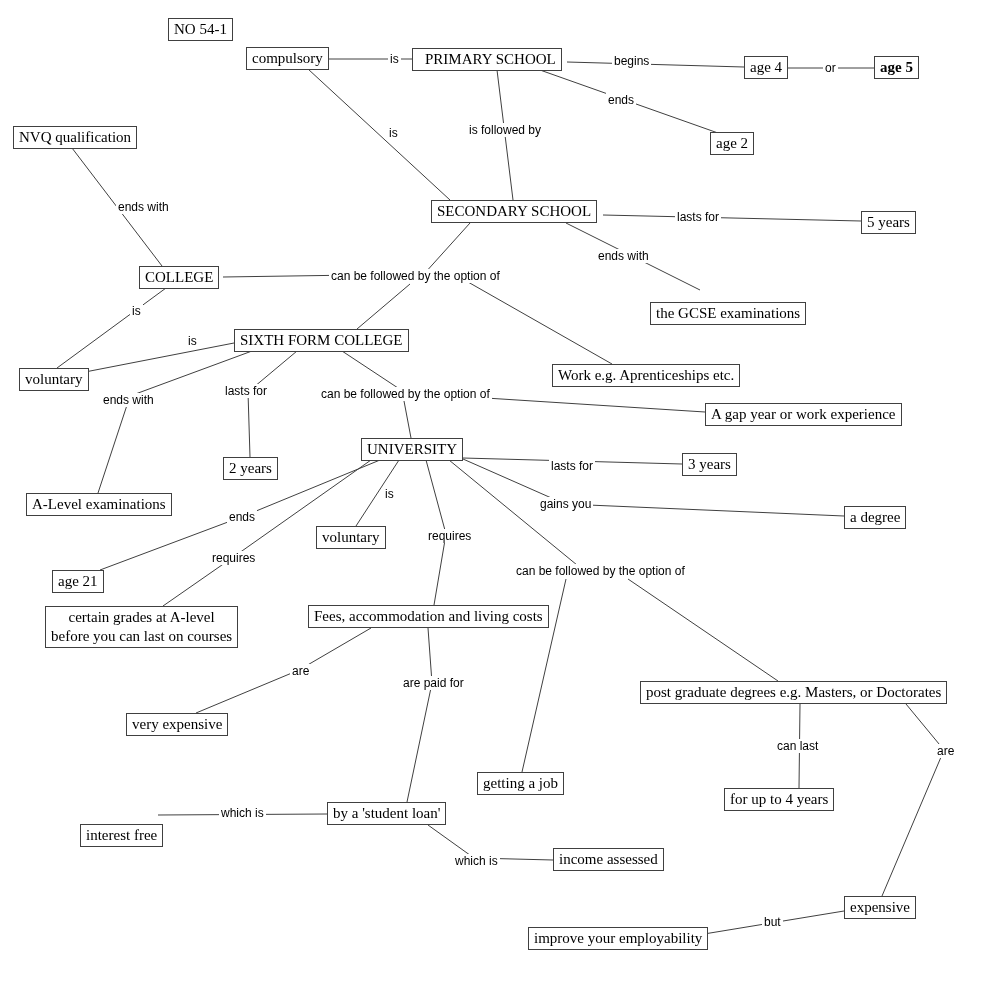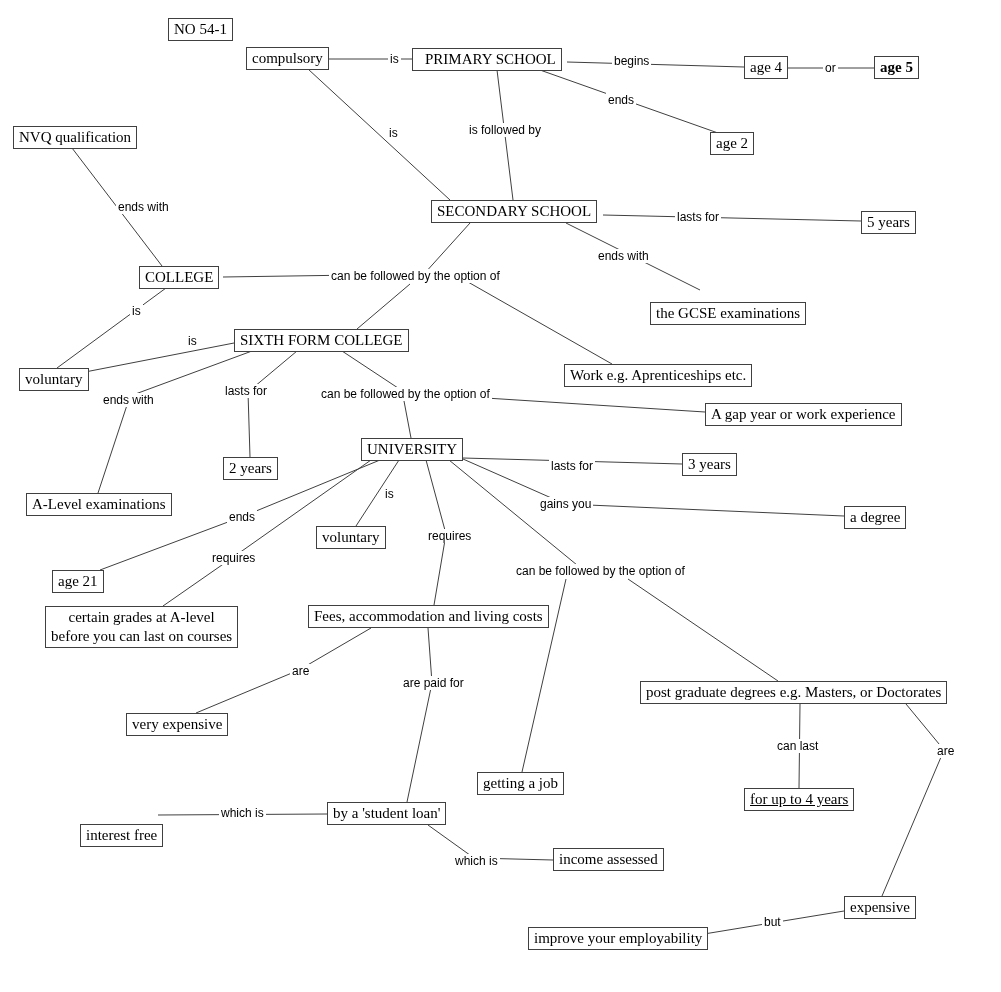--- a/index.html
+++ b/index.html
@@ -87,36 +87,36 @@
       <div class="node" style="left: 744px; top: 56px;">age 4</div>
       <div class="node" style="left: 874px; top: 56px; font-weight: bold;">age 5</div>
       <div class="node" style="left: 710px; top: 132px;">age 2</div>
       <div class="node" style="left: 13px; top: 126px;">NVQ qualification</div>
       <div class="node" style="left: 431px; top: 200px;">SECONDARY SCHOOL</div>
       <div class="node" style="left: 861px; top: 211px;">5 years</div>
       <div class="node" style="left: 650px; top: 290px; margin-top: 12px;">the GCSE examinations</div>
       <div class="node" style="left: 139px; top: 266px;">COLLEGE</div>
       <div class="node" style="left: 234px; top: 329px;">SIXTH FORM COLLEGE</div>
       <div class="node" style="left: 19px; top: 368px;">voluntary</div>
-      <div class="node" style="left: 552px; top: 364px; margin-left: 12px;">Work e.g. Aprenticeships etc.</div>
+      <div class="node" style="left: 552px; top: 364px;">Work e.g. Aprenticeships etc.</div>
       <div class="node" style="left: 705px; top: 403px;">A gap year or work experience</div>
       <div class="node" style="left: 223px; top: 457px;">2 years</div>
       <div class="node" style="left: 361px; top: 438px;">UNIVERSITY</div>
       <div class="node" style="left: 682px; top: 453px;">3 years</div>
       <div class="node" style="left: 844px; top: 506px;">a degree</div>
       <div class="node" style="left: 316px; top: 526px;">voluntary</div>
       <div class="node" style="left: 26px; top: 493px;">A-Level examinations</div>
       <div class="node" style="left: 52px; top: 570px;">age 21</div>
       <div class="node" style="left: 45px; top: 606px;">certain grades at A-level
 before you can last on courses</div>
       <div class="node" style="left: 308px; top: 605px;">Fees, accommodation and living costs</div>
       <div class="node" style="left: 126px; top: 713px;">very expensive</div>
       <div class="node" style="left: 640px; top: 681px;">post graduate degrees e.g. Masters, or Doctorates</div>
       <div class="node" style="left: 477px; top: 772px;">getting a job</div>
-      <div class="node" style="left: 744px; top: 788px; text-decoration: underline;">for up to 4 years</div>
+      <div class="node" style="left: 724px; top: 788px;">for up to 4 years</div>
       <div class="node" style="left: 80px; top: 824px;">interest free</div>
       <div class="node" style="left: 327px; top: 802px;">by a 'student loan'</div>
       <div class="node" style="left: 553px; top: 848px;">income assessed</div>
       <div class="node" style="left: 844px; top: 896px;">expensive</div>
       <div class="node" style="left: 528px; top: 927px;">improve your employability</div>
     </div>
   <div id="label-layer">
       <div class="edge-label" style="left: 388px; top: 52px;">is</div>
       <div class="edge-label" style="left: 612px; top: 54px;">begins</div>
       <div class="edge-label" style="left: 823px; top: 61px;">or</div>

